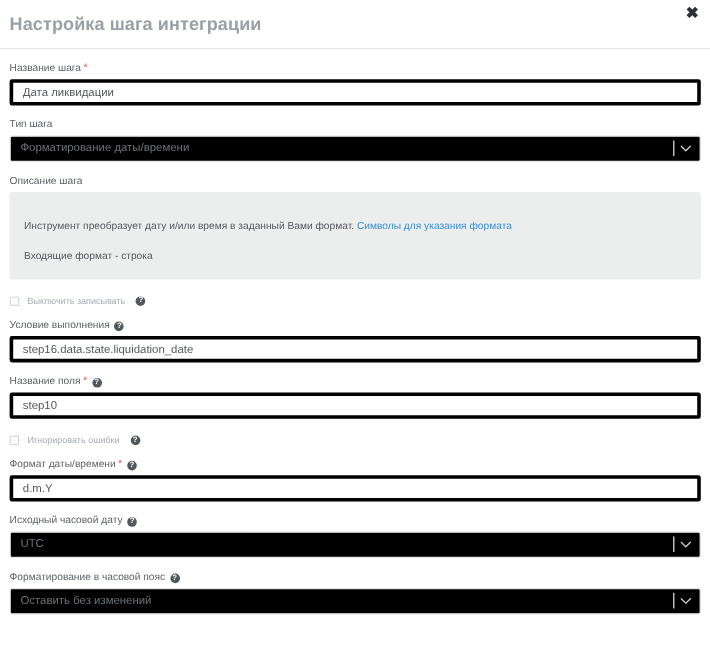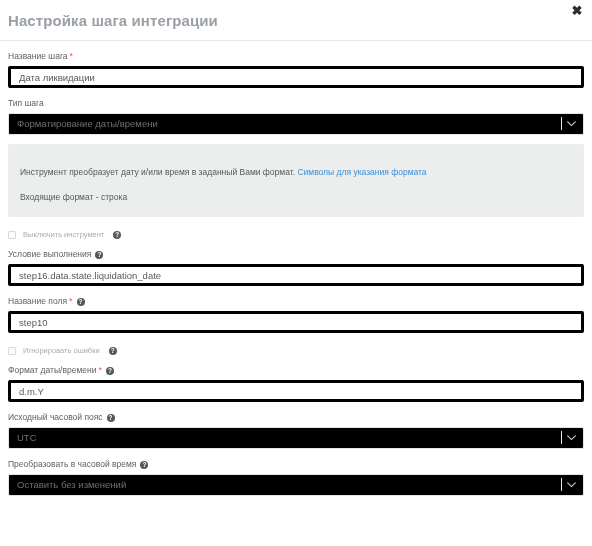--- a/index.html
+++ b/index.html
@@ -224,30 +224,31 @@
         <div class="select-sep"></div>
         <div class="select-arrow">
           <svg width="9" height="6" viewBox="0 0 9 6">
               <path d="M0.7 0.9 L4.5 4.6 L8.3 0.9" stroke="#cfd3d6" stroke-width="1.1" fill="none" stroke-linecap="round"></path>
             </svg>
         </div>
       </div>
     </div>
 
     <div class="field">
+      <span class="field-label">Описание шага</span>
       <div class="desc-panel">
         <p class="desc-line"><span>Инструмент преобразует дату и/или время в заданный Вами формат.</span>
           <a class="desc-link" href="#">Символы для указания формата</a></p>
         <p class="desc-line">Входящие формат - строка</p>
       </div>
     </div>
 
     <div class="check-row">
       <div class="checkbox"></div>
-      <span class="check-label">Выключить инструмент</span>
+      <span class="check-label">Выключить записывать</span>
       <span class="help-icon">?</span>
     </div>
 
     <div class="field">
       <span class="field-label">
         <span>Условие выполнения</span><span class="help-icon">?</span>
       </span>
       <input class="text-input" type="text" value="step16.data.state.liquidation_date" style="">
     </div>
 
@@ -267,36 +268,36 @@
 
     <div class="field">
       <span class="field-label">
         <span>Формат даты/времени</span><span class="req">*</span><span class="help-icon">?</span>
       </span>
       <input class="text-input" type="text" value="d.m.Y" style="">
     </div>
 
     <div class="field">
       <span class="field-label">
-        <span>Исходный часовой пояс</span><span class="help-icon">?</span>
+        <span>Исходный часовой дату</span><span class="help-icon">?</span>
       </span>
       <div class="select-wrap">
         <div class="select-box">UTC</div>
         <div class="select-sep"></div>
         <div class="select-arrow">
           <svg width="9" height="6" viewBox="0 0 9 6">
               <path d="M0.7 0.9 L4.5 4.6 L8.3 0.9" stroke="#cfd3d6" stroke-width="1.1" fill="none" stroke-linecap="round"></path>
             </svg>
         </div>
       </div>
     </div>
 
     <div class="field">
       <span class="field-label">
-        <span>Преобразовать в часовой время</span><span class="help-icon">?</span>
+        <span>Форматирование в часовой пояс</span><span class="help-icon">?</span>
       </span>
       <div class="select-wrap">
         <div class="select-box">Оставить без изменений</div>
         <div class="select-sep"></div>
         <div class="select-arrow">
           <svg width="9" height="6" viewBox="0 0 9 6">
               <path d="M0.7 0.9 L4.5 4.6 L8.3 0.9" stroke="#cfd3d6" stroke-width="1.1" fill="none" stroke-linecap="round"></path>
             </svg>
         </div>
       </div>

